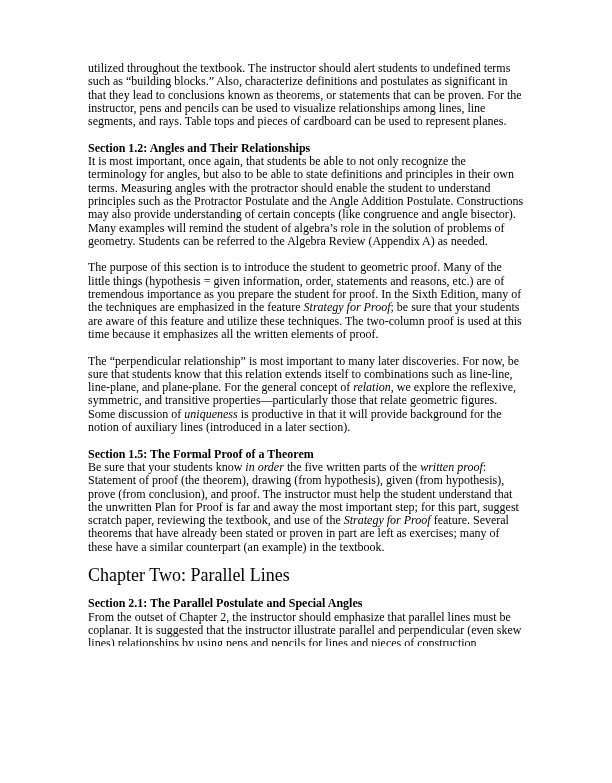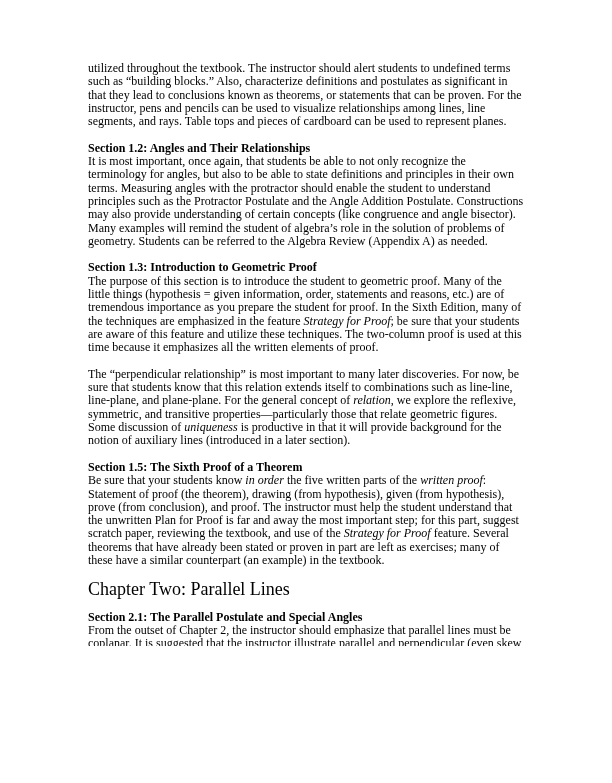--- a/index.html
+++ b/index.html
@@ -66,24 +66,23 @@
 </style>
 </head>
 <body>
 
 <div class="page">
 
   <div class="content">
       <div class="paragraph"><span>utilized throughout the textbook. The instructor should alert students to undefined terms such as “building blocks.” Also, characterize definitions and postulates as significant in that they lead to conclusions known as theorems, or statements that can be proven. For the instructor, pens and pencils can be used to visualize relationships among lines, line segments, and rays. Table tops and pieces of cardboard can be used to represent planes.</span></div>
       <div class="section-heading">Section 1.2: Angles and Their Relationships</div>
       <div class="paragraph"><span>It is most important, once again, that students be able to not only recognize the terminology for angles, but also to be able to state definitions and principles in their own terms. Measuring angles with the protractor should enable the student to understand principles such as the Protractor Postulate and the Angle Addition Postulate. Constructions may also provide understanding of certain concepts (like congruence and angle bisector). Many examples will remind the student of algebra’s role in the solution of problems of geometry. Students can be referred to the Algebra Review (Appendix A) as needed.</span></div>
-      <div class="section-heading">Section 1.3: Introduction to Geometric Proof</div>
       <div class="paragraph"><span>The purpose of this section is to introduce the student to geometric proof. Many of the little things (hypothesis = given information, order, statements and reasons, etc.) are of tremendous importance as you prepare the student for proof. In the Sixth Edition, many of the techniques are emphasized in the feature </span><span class="it">Strategy for Proof</span><span>; be sure that your students are aware of this feature and utilize these techniques. The two-column proof is used at this time because it emphasizes all the written elements of proof.</span></div>
       <div class="paragraph"><span>The “perpendicular relationship” is most important to many later discoveries. For now, be sure that students know that this relation extends itself to combinations such as line-line, line-plane, and plane-plane. For the general concept of </span><span class="it">relation</span><span>, we explore the reflexive, symmetric, and transitive properties—particularly those that relate geometric figures. Some discussion of </span><span class="it">uniqueness</span><span> is productive in that it will provide background for the notion of auxiliary lines (introduced in a later section).</span></div>
-      <div class="section-heading">Section 1.5: The Sixth Proof of a Theorem</div>
+      <div class="section-heading">Section 1.5: The Formal Proof of a Theorem</div>
       <div class="paragraph"><span>Be sure that your students know </span><span class="it">in order</span><span> the five written parts of the </span><span class="it">written proof</span><span>: Statement of proof (the theorem), drawing (from hypothesis), given (from hypothesis), prove (from conclusion), and proof. The instructor must help the student understand that the unwritten Plan for Proof is far and away the most important step; for this part, suggest scratch paper, reviewing the textbook, and use of the </span><span class="it">Strategy for Proof</span><span> feature. Several theorems that have already been stated or proven in part are left as exercises; many of these have a similar counterpart (an example) in the textbook.</span></div>
       <div class="chapter-heading">Chapter Two: Parallel Lines</div>
       <div class="section-heading">Section 2.1: The Parallel Postulate and Special Angles</div>
       <div class="paragraph"><span>From the outset of Chapter 2, the instructor should emphasize that parallel lines must be coplanar. It is suggested that the instructor illustrate parallel and perpendicular (even skew lines) relationships by using pens and pencils for lines and pieces of construction</span></div>
     </div>
 
   <div class="page-number">vi</div>
 
   <div class="studyxy-badge" style="background: rgb(20, 23, 42);">
     <span class="badge-plus" style="color: rgb(123, 116, 224);">+</span>

